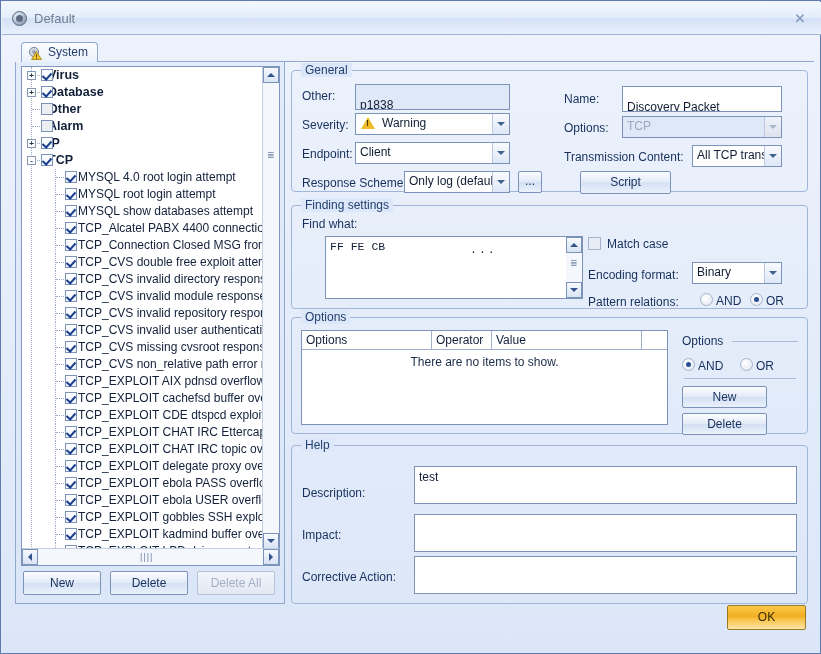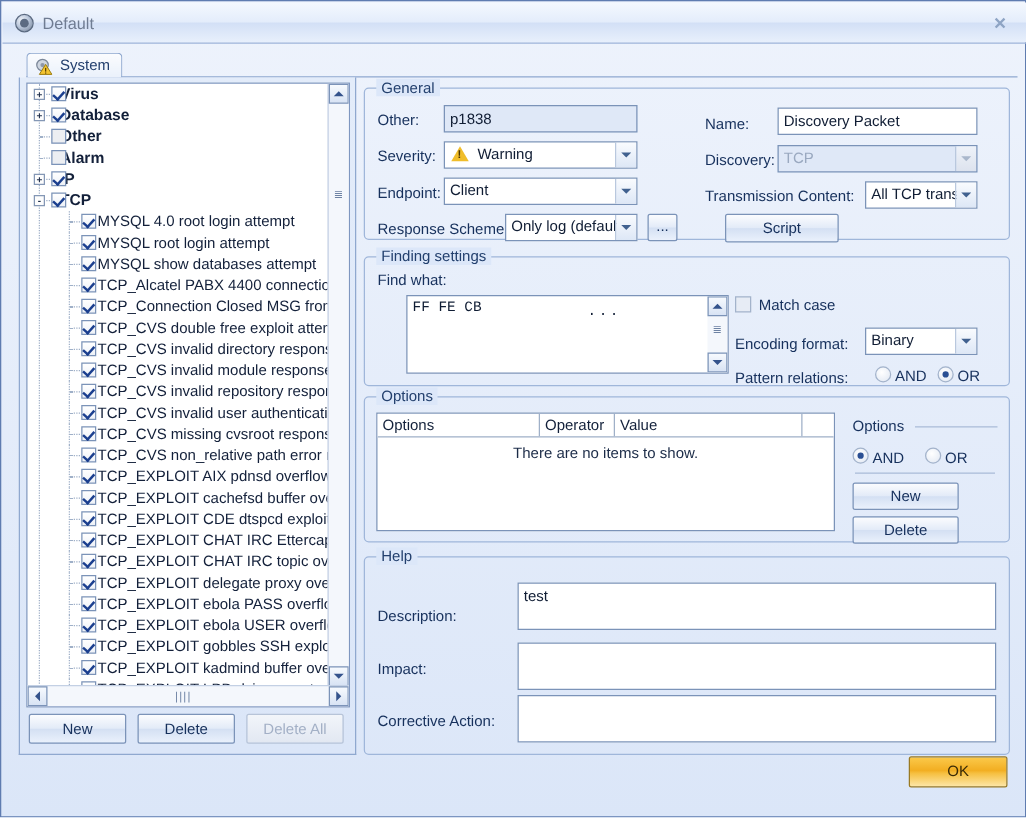--- a/index.html
+++ b/index.html
@@ -279,21 +279,21 @@
     color: #16305c;
     white-space: nowrap;
   }
   .field {
     position: absolute;
     box-sizing: border-box;
     border: 1px solid #7b93b8;
     background: #ffffff;
     font-size: 12px;
     color: #101d34;
-    padding: 2px 4px;
+    padding: 12px 4px;
     line-height: 16px;
     overflow: hidden;
     white-space: nowrap;
   }
   .field.readonly { background: #dfe8f7; }
   .combo {
     position: absolute;
     box-sizing: border-box;
     border: 1px solid #7b93b8;
     background: #ffffff;
@@ -547,21 +547,21 @@
 
         <div class="lbl" style="left:10px;top:47px;">Severity:</div>
         <div class="combo" style="left:63px;top:42px;width:155px;height:22px;">
           <span class="warn-icon"></span>
           <span class="cval" style="left:26px;">Warning</span>
           <span class="combo-btn">
             <span class="arrow down"></span>
           </span>
         </div>
 
-        <div class="lbl" style="left:272px;top:50px;">Discovery:</div>
+        <div class="lbl" style="left:272px;top:50px;">Options:</div>
         <div class="combo disabled" style="left:330px;top:45px;width:160px;height:22px;">
           <span class="cval">TCP</span>
           <span class="combo-btn">
             <span class="arrow down"></span>
           </span>
         </div>
 
         <div class="lbl" style="left:10px;top:76px;">Endpoint:</div>
         <div class="combo" style="left:63px;top:71px;width:155px;height:22px;">
           <span class="cval">Client</span>

